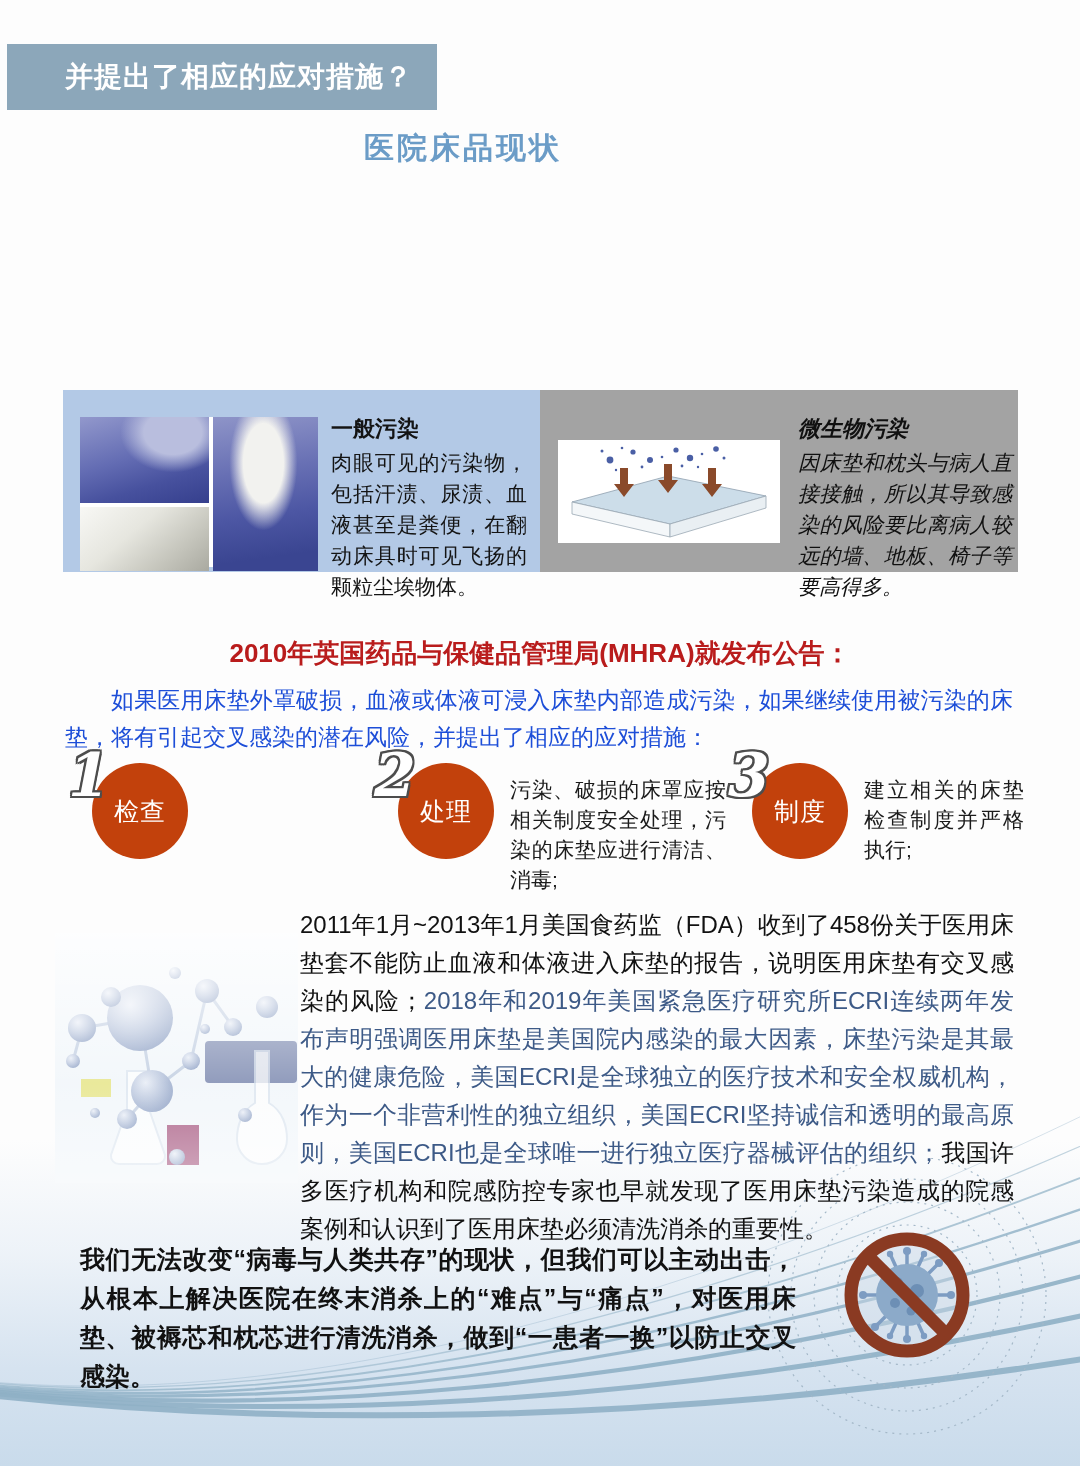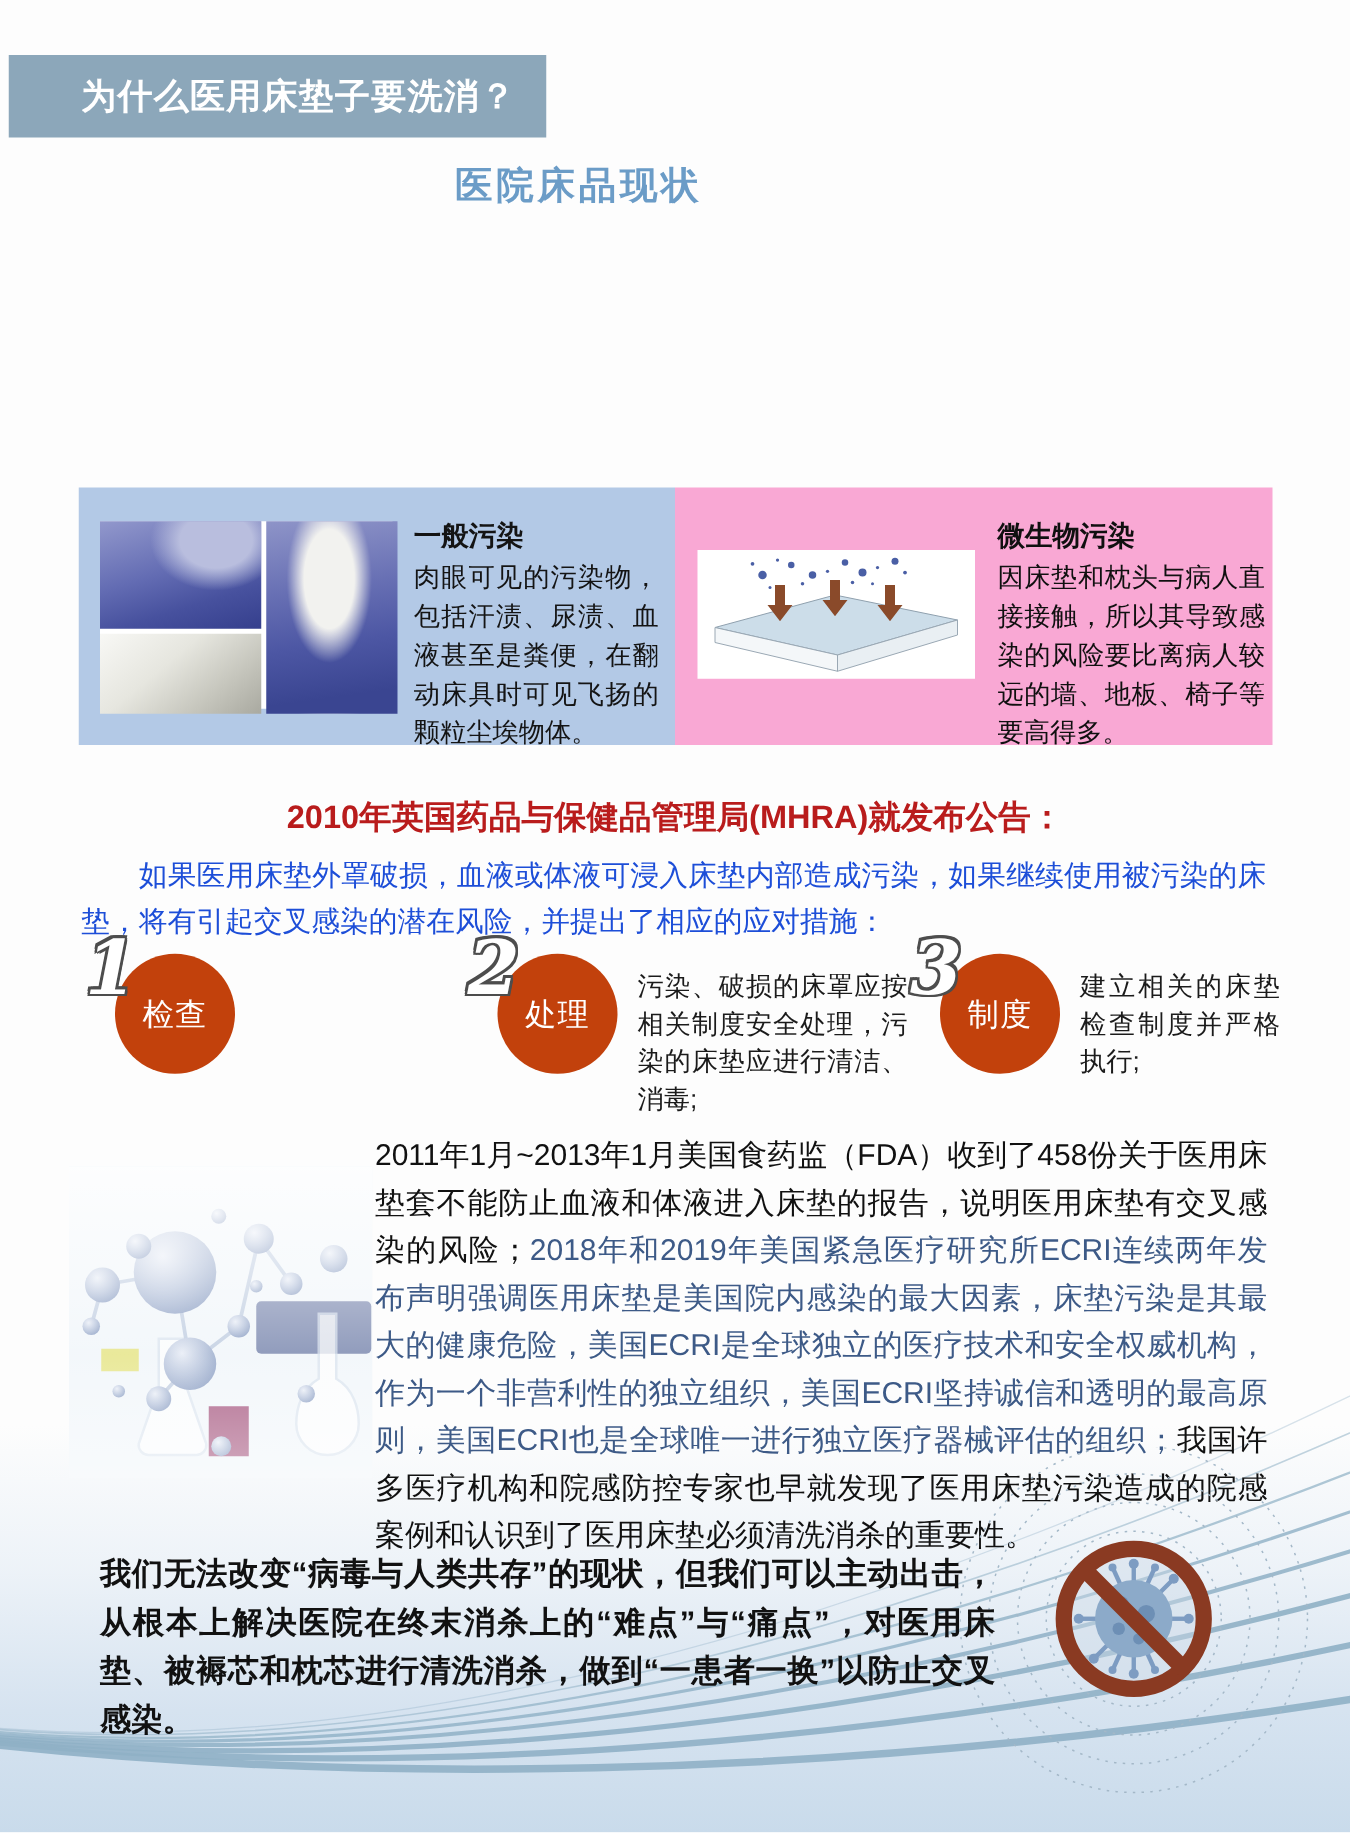--- a/index.html
+++ b/index.html
@@ -18,23 +18,23 @@
   .banner span { color:#ffffff; font-weight:bold; font-size:28px; letter-spacing:1px; }
 
   .section-title { position:absolute; left:0; top:128px; width:926px; text-align:center; z-index:2;
     color:#6b9cc7; font-weight:bold; font-size:30px; letter-spacing:3px; }
 
   .intro { position:absolute; left:65px; top:182px; width:948px; z-index:2;
     font-size:23px; line-height:37px; color:#1e1e1e; text-align:justify; text-indent:2em; }
 
   
   .pbox { position:absolute; left:63px; top:390px; width:955px; height:206px; display:flex; z-index:2; }
-  .pbox .half { position:relative; height:206px; }
+  .pbox .half { position:relative; height:182px; }
   .pbox .half.left  { width:477px; background:#b3c9e6; }
-  .pbox .half.right { width:478px; background:#f9a8d4; }
+  .pbox .half.right { width:478px; background:#a3a3a3;font-style:italic; }
   .photos { position:absolute; left:17px; top:27px; width:234px; height:150px; background:#ffffff;
     display:grid; grid-template-columns:55% 45%; grid-template-rows:57% 43%; gap:4px; }
   .ph { width:100%; height:100%; }
   .ph.a { grid-column:1; grid-row:1;
     background:radial-gradient(ellipse at 72% 18%, #b9bede 0 22%, rgba(0,0,0,0) 40%),
                linear-gradient(163deg,#9298cc 0%,#636cb3 45%,#47519e 72%,#353f8d 100%); }
   .ph.b { grid-column:1; grid-row:2;
     background:linear-gradient(140deg,#f8f8f5 0%,#e6e6df 40%,#c6c6bd 72%,#a9a9a0 100%); }
   .ph.c { grid-column:2; grid-row:1/3;
     background:radial-gradient(ellipse at 48% 30%, #f2f2ef 0 26%, rgba(242,242,239,0) 44%),
@@ -97,21 +97,21 @@
       <path d="M -20 284 C 254 310 624 258 1090 74" stroke-width="1.8" opacity="0.7"></path>
       <path d="M -20 286 C 256 312 628 268 1090 106" stroke-width="2.5" opacity="0.8"></path>
       <path d="M -20 288 C 258 314 632 280 1090 138" stroke-width="3.2" opacity="0.85"></path>
       <path d="M -20 290 C 260 318 638 294 1090 174" stroke-width="4.2" opacity="0.9"></path>
       <path d="M -20 292 C 262 322 644 310 1090 214" stroke-width="5" opacity="0.9"></path>
       <path d="M -20 294 C 264 326 650 328 1090 258" stroke-width="6" opacity="0.9"></path>
     </g>
   </svg>
 
   <div class="banner">
-    <span>为什么医用床垫子要洗消？</span>
+    <span>并提出了相应的应对措施？</span>
   </div>
 
   <div class="section-title">医院床品现状</div>
 
 
   <div class="pbox">
     <div class="half left">
       <div class="photos">
         <div class="ph a"></div>
         <div class="ph b"></div>

